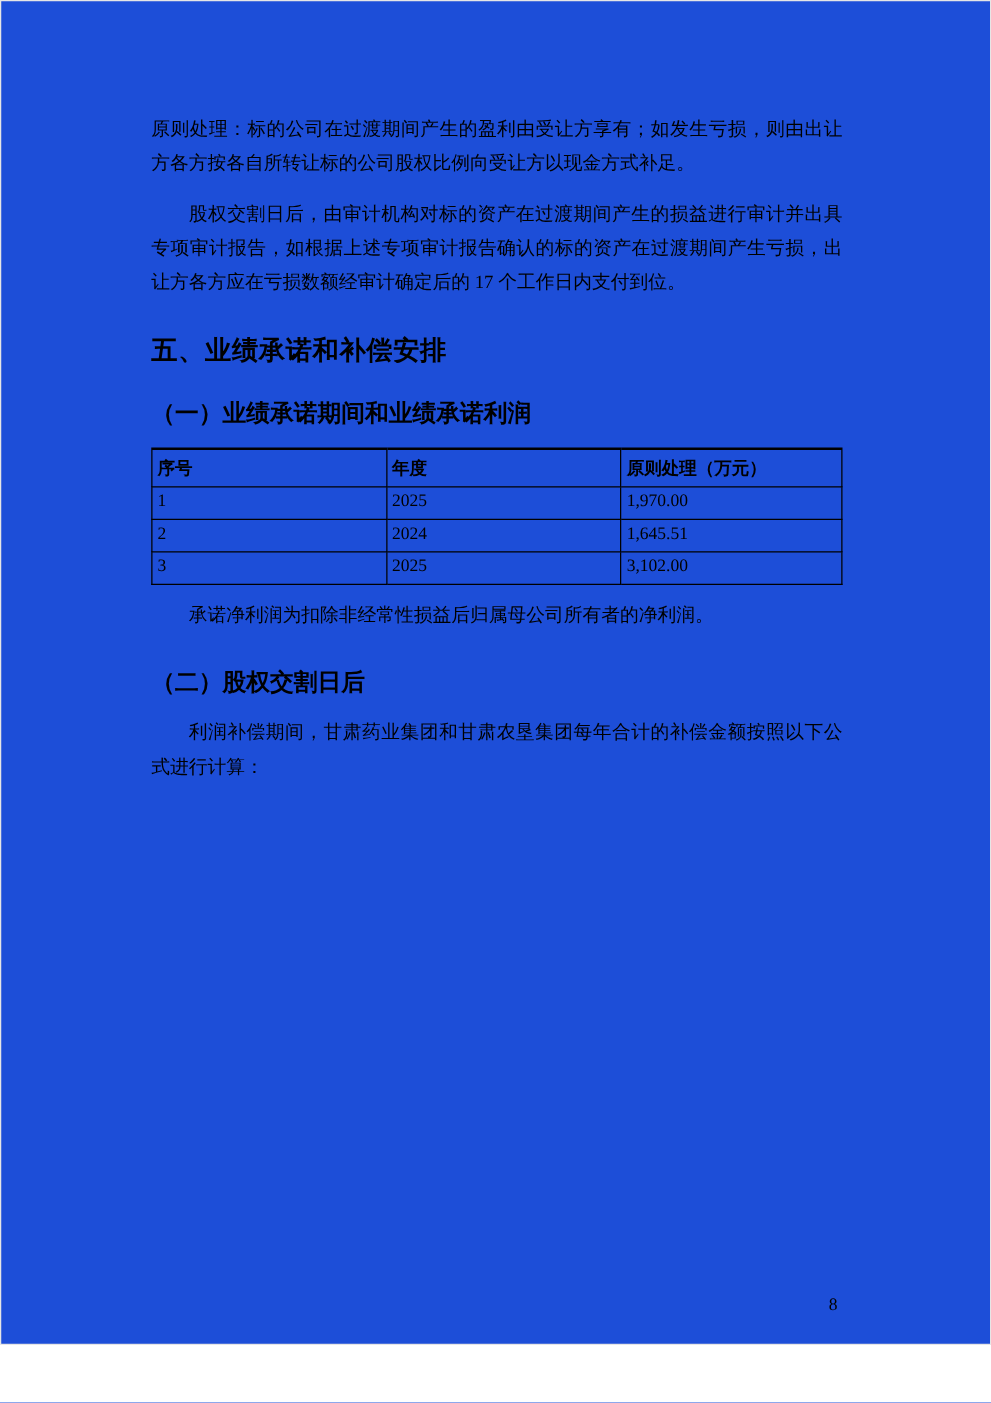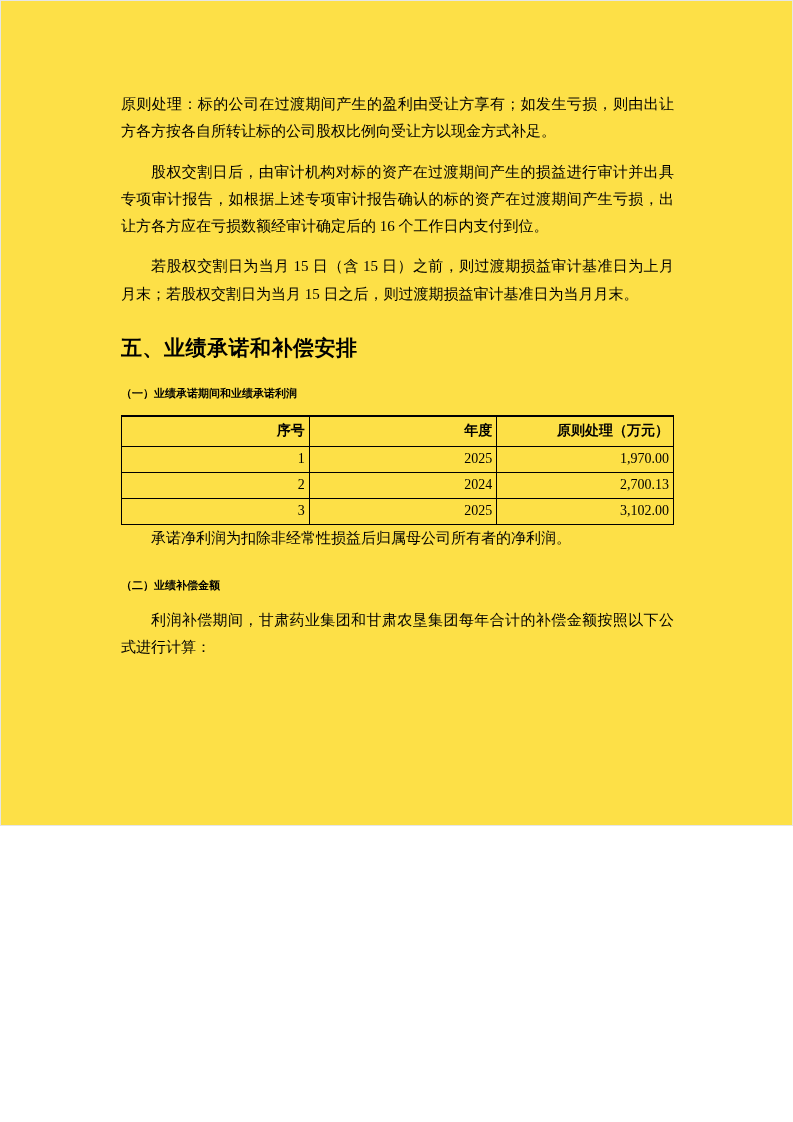--- a/index.html
+++ b/index.html
@@ -4,23 +4,23 @@
 <style>
   * { margin: 0; padding: 0; box-sizing: border-box; }
   html, body { background: #ffffff; }
   body {
     font-family: "Liberation Serif", "DejaVu Serif", serif;
     color: #000000;
   }
   .page {
     position: relative;
     width: 793px;
-    height: 826px;
+    height: 1076px;
     margin: 0 auto;
-    background: #fde047;
+    background: #1d4ed8;
     border: 1px solid #e6e6e6;
     overflow: hidden;
   }
   .content {
     position: absolute;
     top: 90px;
     left: 120px;
     width: 553px;
   }
   p.body-text {
@@ -32,66 +32,65 @@
   p.indent { text-indent: 2em; }
   h1.sec-title {
     font-family: "Liberation Sans", "DejaVu Sans", sans-serif;
     font-size: 21px;
     font-weight: bold;
     letter-spacing: 0.5px;
     margin: 26px 0 24px 0;
   }
   h2.sub-title {
     font-family: "Liberation Sans", "DejaVu Sans", sans-serif;
-    font-size: 11px;
+    font-size: 19px;
     font-weight: bold;
     margin: 0 0 14px 0;
   }
   h2.sub-title.spaced-top { margin-top: 26px; }
   table.commit-table {
     width: 100%;
     border-collapse: collapse;
     margin: 2px 0 0 0;
     font-size: 14px;
   }
   table.commit-table th,
   table.commit-table td {
     border: 1px solid #000000;
-    text-align: right;
+    text-align: left;
     vertical-align: middle;
     padding: 4px 4px;
   }
   table.commit-table thead th {
     font-weight: bold;
     border-top: 2px solid #000000;
     height: 30px;
   }
   table.commit-table tbody td { height: 26px; }
   .col-seq  { width: 34%; }
   .col-year { width: 34%; }
   .col-amt  { width: 32%; }
-  p.note { margin-top: 0; margin-bottom: 0; }
+  p.note { margin-top: 12px; margin-bottom: 0; }
   .page-number {
     position: absolute;
     top: 1036px;
     right: 122px;
     font-size: 14px;
   }
 </style>
 </head>
 <body>
 
 <div class="page">
   <div class="content">
 
     <p class="body-text">原则处理：标的公司在过渡期间产生的盈利由受让方享有；如发生亏损，则由出让方各方按各自所转让标的公司股权比例向受让方以现金方式补足。</p>
 
-    <p class="body-text indent">股权交割日后，由审计机构对标的资产在过渡期间产生的损益进行审计并出具专项审计报告，如根据上述专项审计报告确认的标的资产在过渡期间产生亏损，出让方各方应在亏损数额经审计确定后的 16 个工作日内支付到位。</p>
+    <p class="body-text indent">股权交割日后，由审计机构对标的资产在过渡期间产生的损益进行审计并出具专项审计报告，如根据上述专项审计报告确认的标的资产在过渡期间产生亏损，出让方各方应在亏损数额经审计确定后的 17 个工作日内支付到位。</p>
 
-    <p class="body-text indent">若股权交割日为当月 15 日（含 15 日）之前，则过渡期损益审计基准日为上月月末；若股权交割日为当月 15 日之后，则过渡期损益审计基准日为当月月末。</p>
 
     <h1 class="sec-title">五、业绩承诺和补偿安排</h1>
 
     <h2 class="sub-title">（一）业绩承诺期间和业绩承诺利润</h2>
 
 
     <table class="commit-table">
       <thead>
         <tr>
           <th class="col-seq">序号</th>
@@ -101,33 +100,33 @@
       </thead>
       <tbody>
         <tr>
           <td>1</td>
           <td>2025</td>
           <td>1,970.00</td>
         </tr>
         <tr>
           <td>2</td>
           <td>2024</td>
-          <td>2,700.13</td>
+          <td>1,645.51</td>
         </tr>
         <tr>
           <td>3</td>
           <td>2025</td>
           <td>3,102.00</td>
         </tr>
       </tbody>
     </table>
 
     <p class="body-text indent note">承诺净利润为扣除非经常性损益后归属母公司所有者的净利润。</p>
 
-    <h2 class="sub-title spaced-top">（二）业绩补偿金额</h2>
+    <h2 class="sub-title spaced-top">（二）股权交割日后</h2>
 
     <p class="body-text indent">利润补偿期间，甘肃药业集团和甘肃农垦集团每年合计的补偿金额按照以下公式进行计算：</p>
 
 
 
 
   </div>
 
   <div class="page-number">8</div>
 </div>

